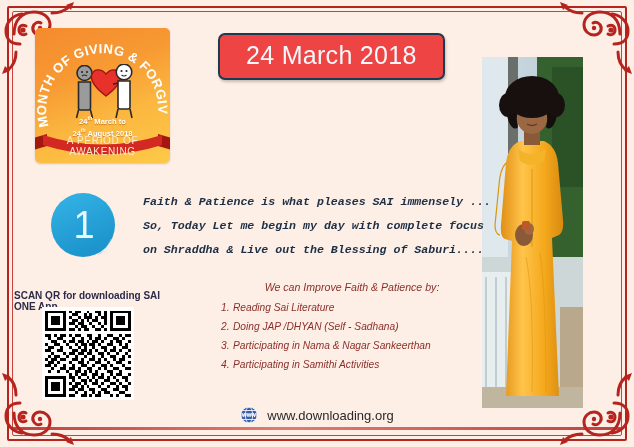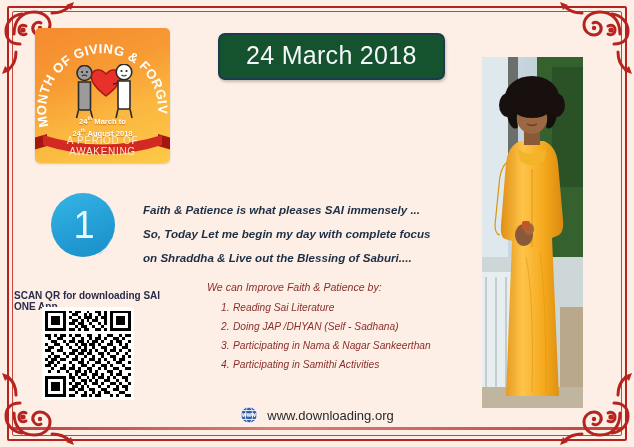--- a/index.html
+++ b/index.html
@@ -37,46 +37,46 @@
     color:#fff;font-size:7.6px;font-weight:bold;line-height:9px;
     text-shadow:0 1px 1px rgba(150,60,0,.5);font-family:"Liberation Sans",sans-serif;}
   .logo-dates sup{font-size:5px;}
   .ribbon{position:absolute;left:-2px;right:-2px;top:104px;height:24px;}
   .ribbon-text{position:absolute;left:0;right:0;top:107px;text-align:center;
     color:#ffe9c9;font-size:10px;font-weight:normal;letter-spacing:.7px;
     font-family:"Liberation Sans",sans-serif;}
 
   
   .date-banner{position:absolute;left:218px;top:33px;
-    background:#14532d;border:2px solid #1a3b52;border-radius:7px;
+    background:#ef4444;border:2px solid #1a3b52;border-radius:7px;
     padding:6px 26px 8px;box-shadow:1px 2px 3px rgba(0,0,0,.22);}
   .date-banner span{color:#f4f8fb;font-size:25px;font-weight:normal;
     font-family:"Liberation Sans",sans-serif;letter-spacing:.3px;}
 
   
   .photo{position:absolute;left:482px;top:57px;width:101px;height:351px;
     overflow:hidden;background:#cfd8dc;}
   .photo svg{display:block;}
 
   
   .sticker{position:absolute;left:49px;top:192px;width:70px;height:70px;}
   .sticker .num{position:absolute;inset:0;display:flex;align-items:center;
     justify-content:center;color:#eaf7fd;font-size:38px;
     font-family:"Liberation Sans",sans-serif;padding-bottom:3px;}
 
   
   .quote{position:absolute;left:143px;top:190px;width:330px;
     color:#1c2f45;font-size:11.6px;font-style:italic;font-weight:bold;
-    line-height:24px;font-family:Liberation Sans, sans-serif;margin-top:8px;}
+    line-height:24px;font-family:Liberation Mono, monospace;}
   .quote div{white-space:nowrap;}
 
   
   .improve{position:absolute;left:207px;top:281px;width:290px;
     color:#8c2f2a;font-style:italic;font-family:"Liberation Sans",sans-serif;}
-  .improve-head{font-size:10.6px;margin-bottom:5px;}
+  .improve-head{font-size:10.6px;margin-bottom:5px;text-align:center;}
   .improve ol{margin:0;padding:0;list-style:none;}
   .improve li{font-size:10.2px;line-height:19px;display:flex;}
   .improve li .n{width:26px;padding-left:14px;box-sizing:border-box;}
   .improve li .t{flex:1;}
 
   
   .qr-cap{position:absolute;left:14px;top:290px;width:165px;
     color:#2b2b4a;font-size:10px;font-weight:bold;
     font-family:"Liberation Sans",sans-serif;}
   .qr-box{position:absolute;left:42px;top:307px;width:92px;height:93px;

